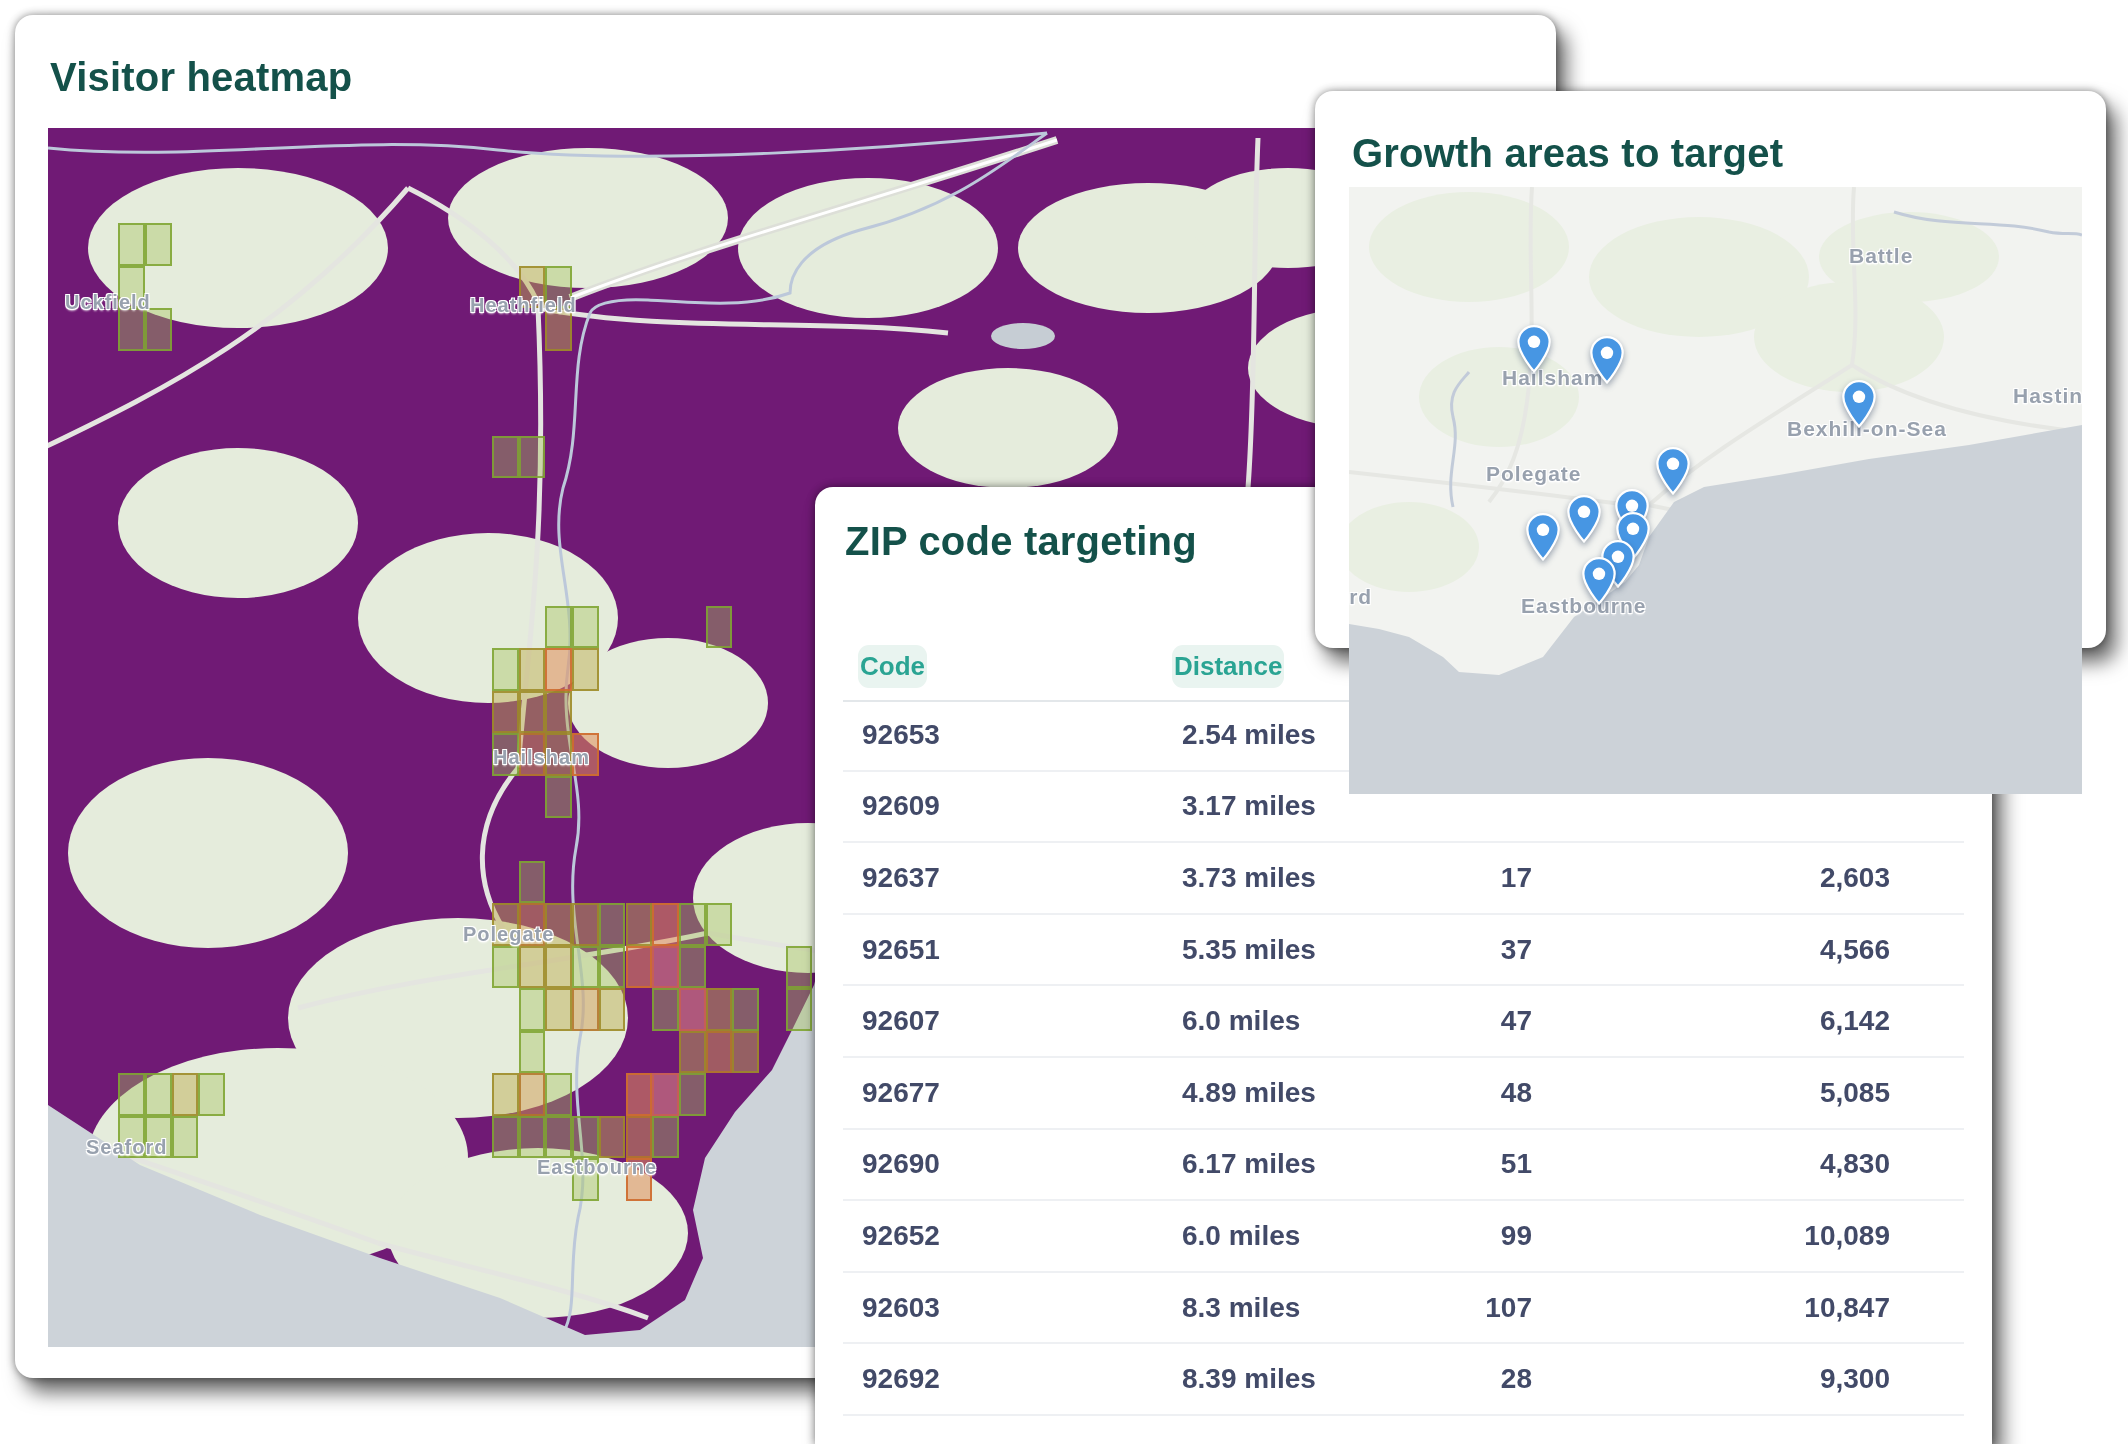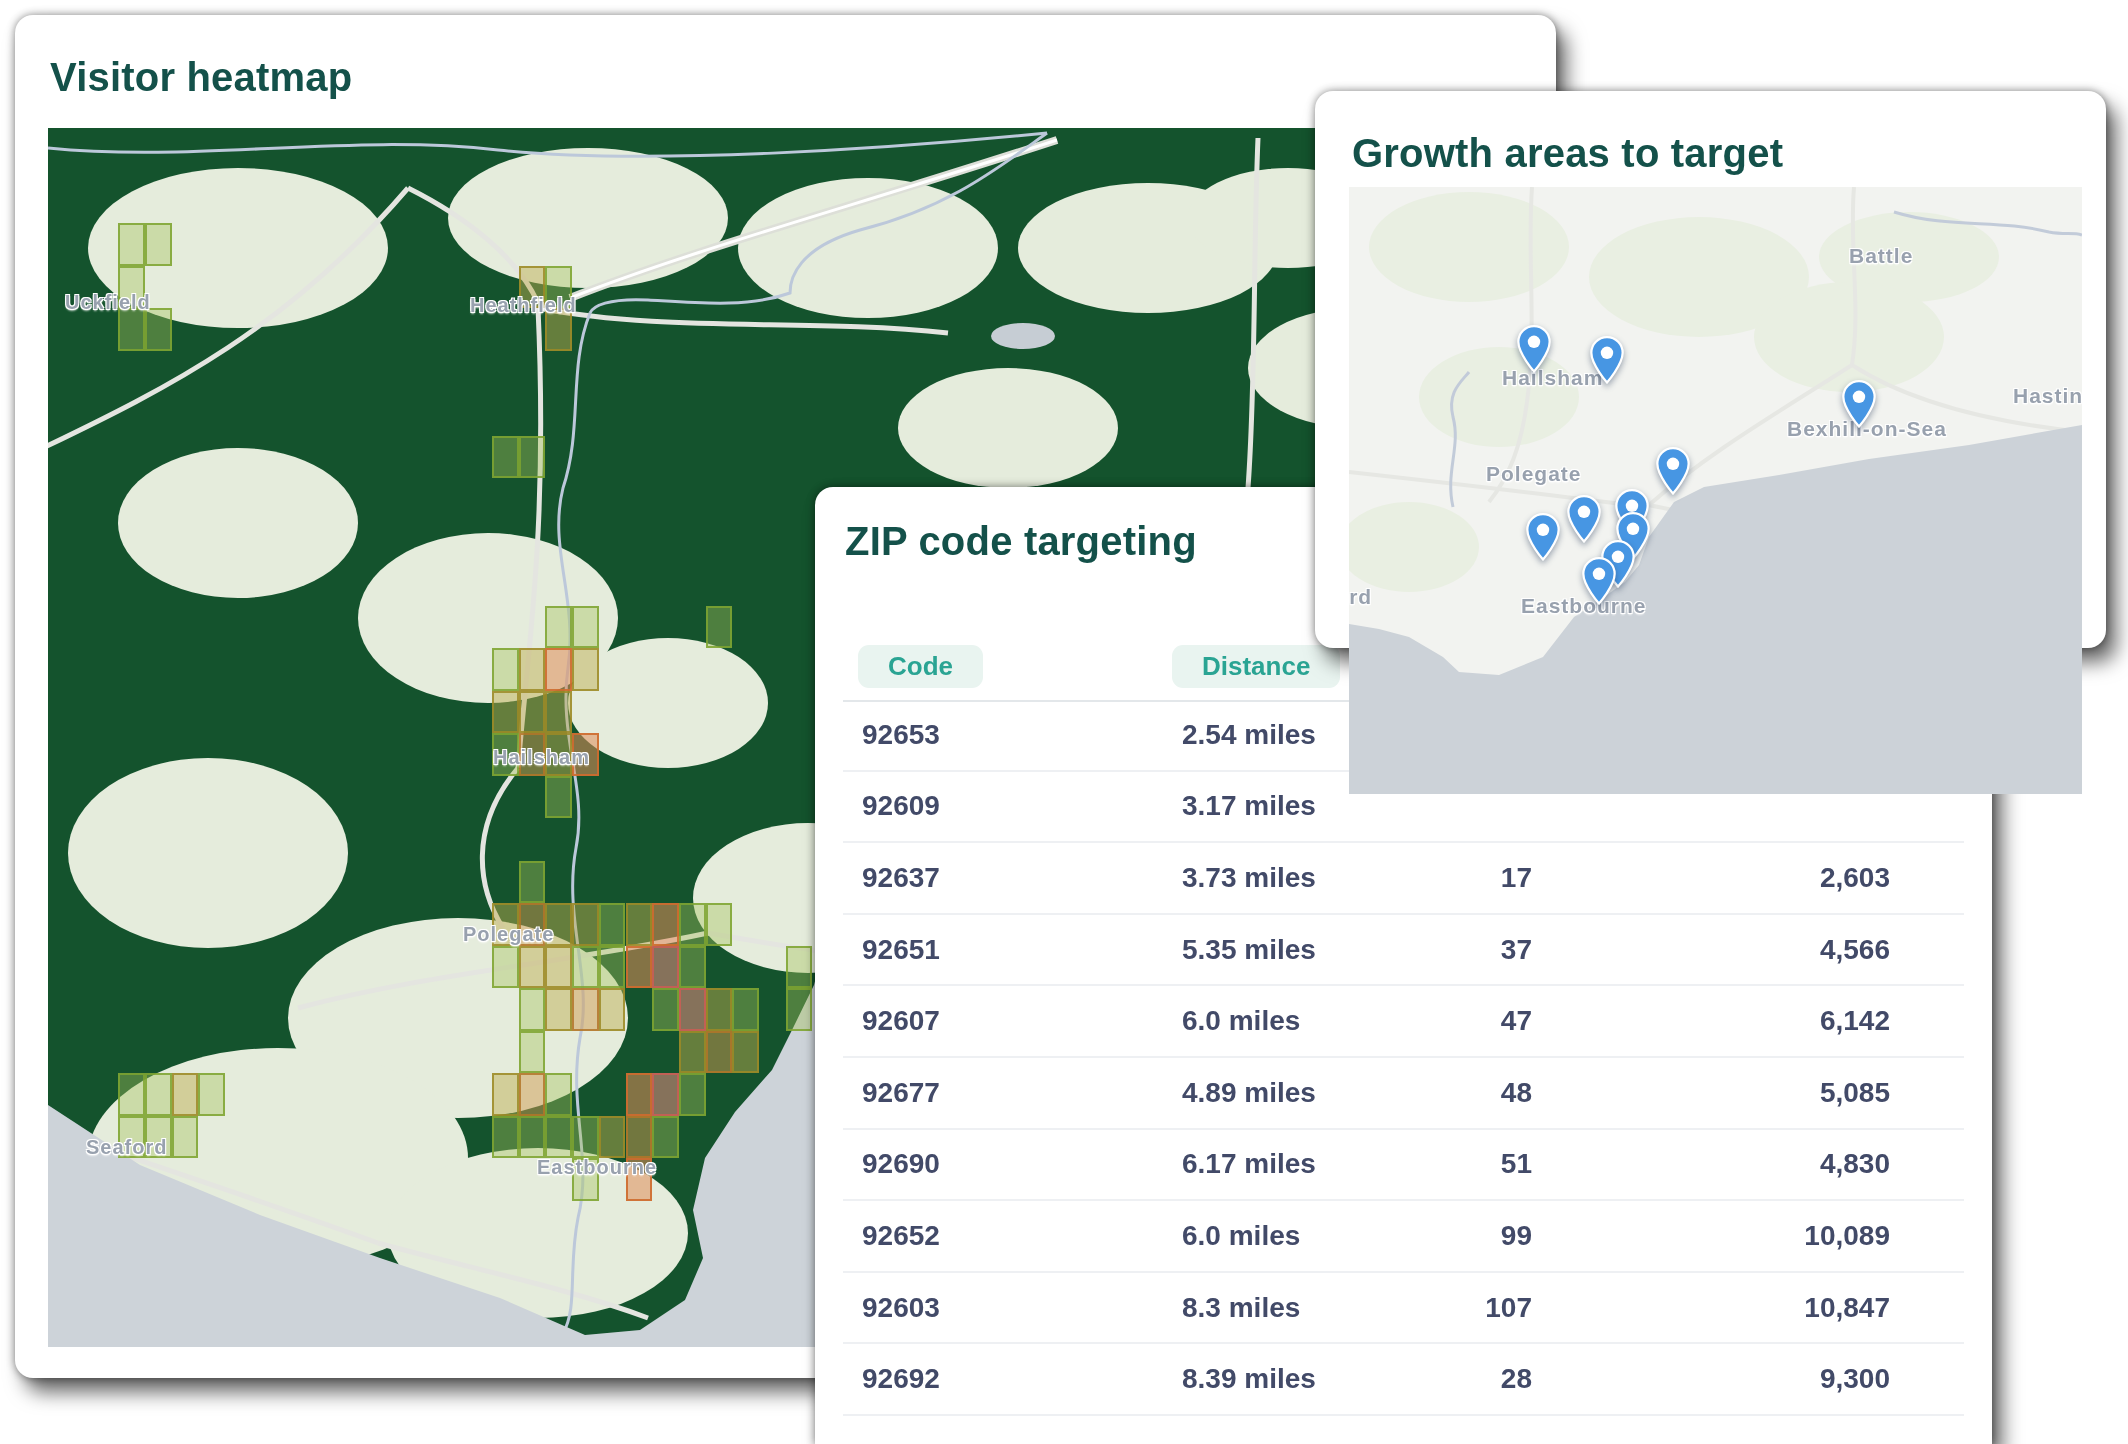--- a/index.html
+++ b/index.html
@@ -1,34 +1,34 @@
 <!DOCTYPE html>
 <html><head>
 <meta charset="utf-8">
 <style>
   html,body{margin:0;padding:0;background:#fff;}
   #canvas{position:relative;width:2128px;height:1444px;background:#fff;overflow:hidden;
           font-family:"Liberation Sans",sans-serif;}
   .card{position:absolute;background:#fff;border-radius:18px;
         box-shadow:0 0 9px rgba(0,0,0,.45),10px 14px 20px rgba(0,0,0,.6);}
   .card h2{position:absolute;margin:0;font-size:40px;font-weight:700;color:#14514a;letter-spacing:.2px;}
-  .map{position:absolute;overflow:hidden;background:#14532d;}
+  .map{position:absolute;overflow:hidden;background:#701a75;}
   .map svg{position:absolute;left:0;top:0;}
   .map-label{position:absolute;font-weight:700;color:#98a1ae;letter-spacing:1px;white-space:nowrap;
              text-shadow:-1px -1px 0 #fff,1px -1px 0 #fff,-1px 1px 0 #fff,1px 1px 0 #fff,0 2px 2px rgba(255,255,255,.8);}
   #visitor-map .map-label{font-size:20px;}
   #growth-map .map-label{font-size:21px;}
   .heat-cell{position:absolute;width:26.7px;height:42.5px;box-sizing:border-box;border:2px solid;}
   .hc-g{background:rgba(164,196,90,.40);border-color:rgba(126,163,48,.85);}
   .hc-o{background:rgba(190,173,80,.48);border-color:rgba(156,137,38,.85);}
   .hc-t{background:rgba(208,155,82,.50);border-color:rgba(178,118,40,.85);}
   .hc-r{background:rgba(224,142,90,.55);border-color:rgba(206,108,46,.9);}
   .hc-p{background:rgba(228,140,130,.55);border-color:rgba(200,94,84,.9);}
   .pin{position:absolute;width:34px;height:48px;filter:drop-shadow(0 3px 3px rgba(40,60,90,.45));}
-  .chip{position:absolute;height:43px;line-height:43px;padding:0 30px;border-radius:11px;
+  .chip{position:absolute;height:43px;line-height:43px;padding:0 2px;border-radius:11px;
         background:#e9f4f0;color:#2aa493;font-size:26px;font-weight:700;}
   .zrows{position:absolute;left:28px;top:213px;width:1121px;}
   .zr{position:relative;height:69.6px;border-bottom:2px solid #eef0f3;}
   .zr span{position:absolute;top:50%;transform:translateY(-50%);font-size:28px;font-weight:700;color:#424a68;white-space:nowrap;}
   .zc1{left:19px;} .zc2{left:339px;} .zc3{right:432px;} .zc4{right:74px;}
   .zhead-line{position:absolute;left:28px;top:213px;width:1121px;height:0;}
 </style>
 </head>
 <body>
 

